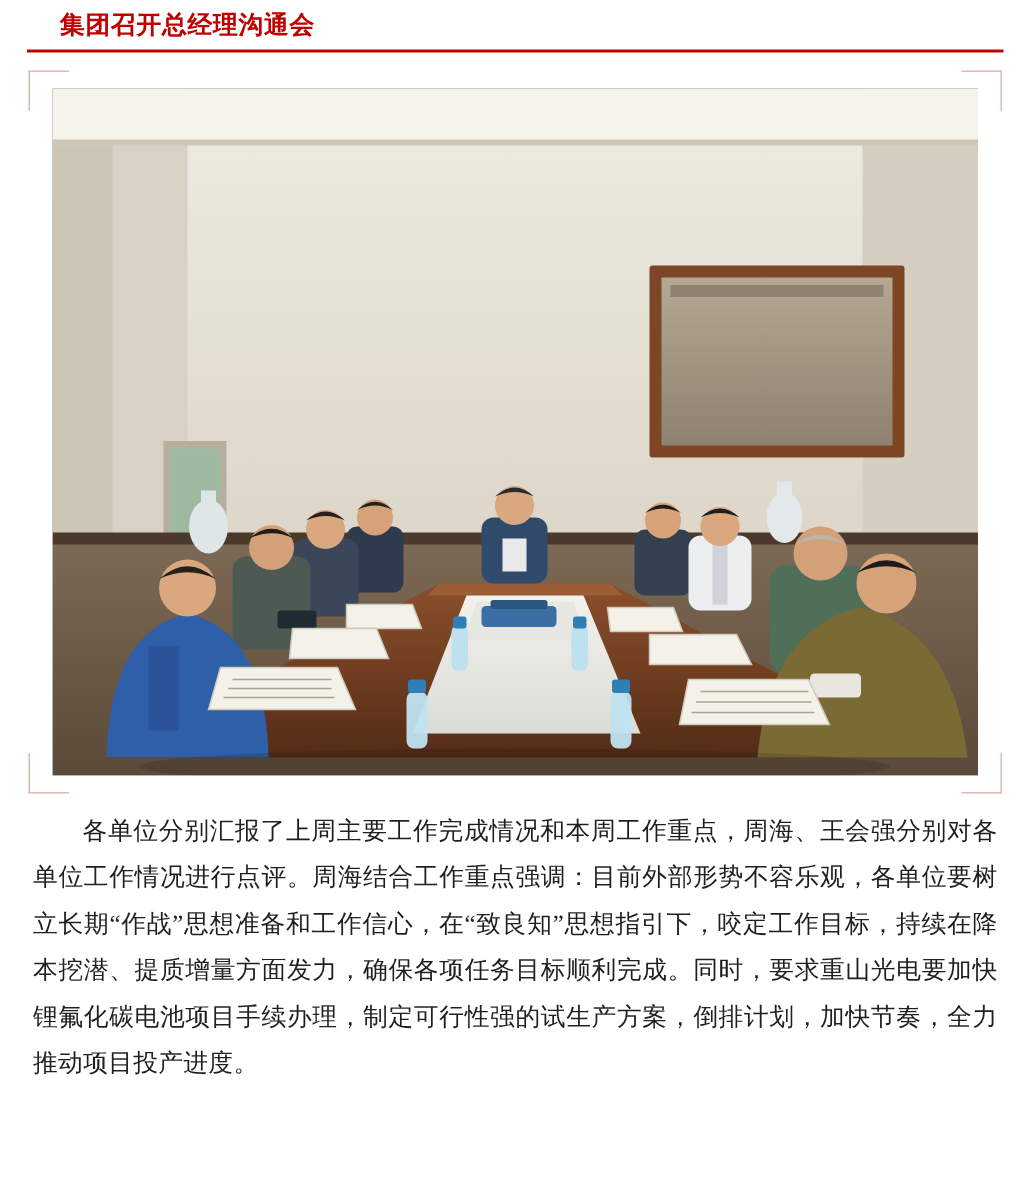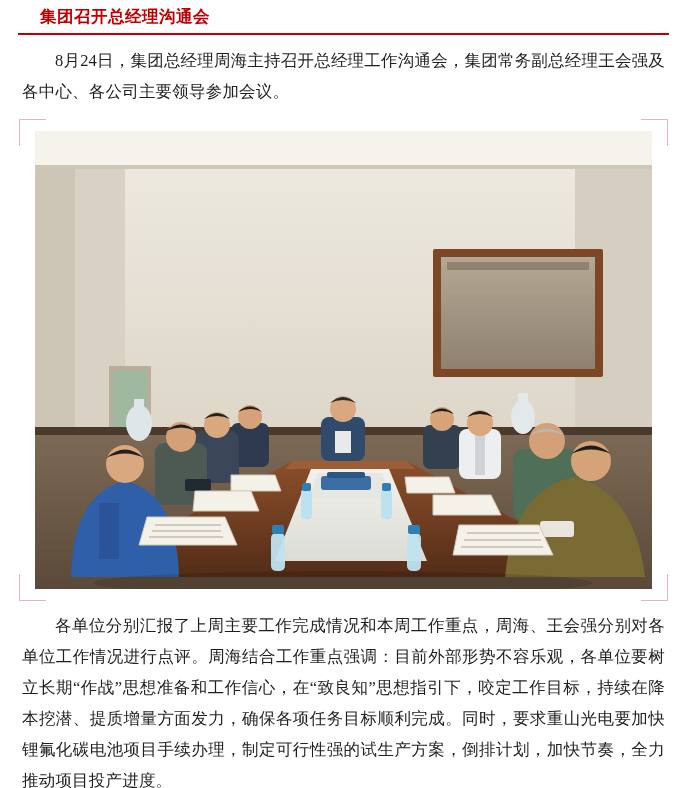--- a/index.html
+++ b/index.html
@@ -97,21 +97,20 @@
 </head>
 <body>
 
 <div class="page">
 
   <div class="title-bar">
     <div class="title-text">集团召开总经理沟通会</div>
   </div>
   <div class="title-rule"></div>
 
-  <p class="para first">8月24日，集团总经理周海主持召开总经理工作沟通会，集团常务副总经理王会强及各中心、各公司主要领导参加会议。</p>
 
   <div class="figure-wrap">
     <span class="corner tl"></span>
     <span class="corner tr"></span>
     <span class="corner bl"></span>
     <span class="corner br"></span>
 
     <div class="figure">
       <div class="scene">
         <svg class="scene-svg" viewBox="0 0 617 458" preserveAspectRatio="none" role="img" aria-label="meeting room">

